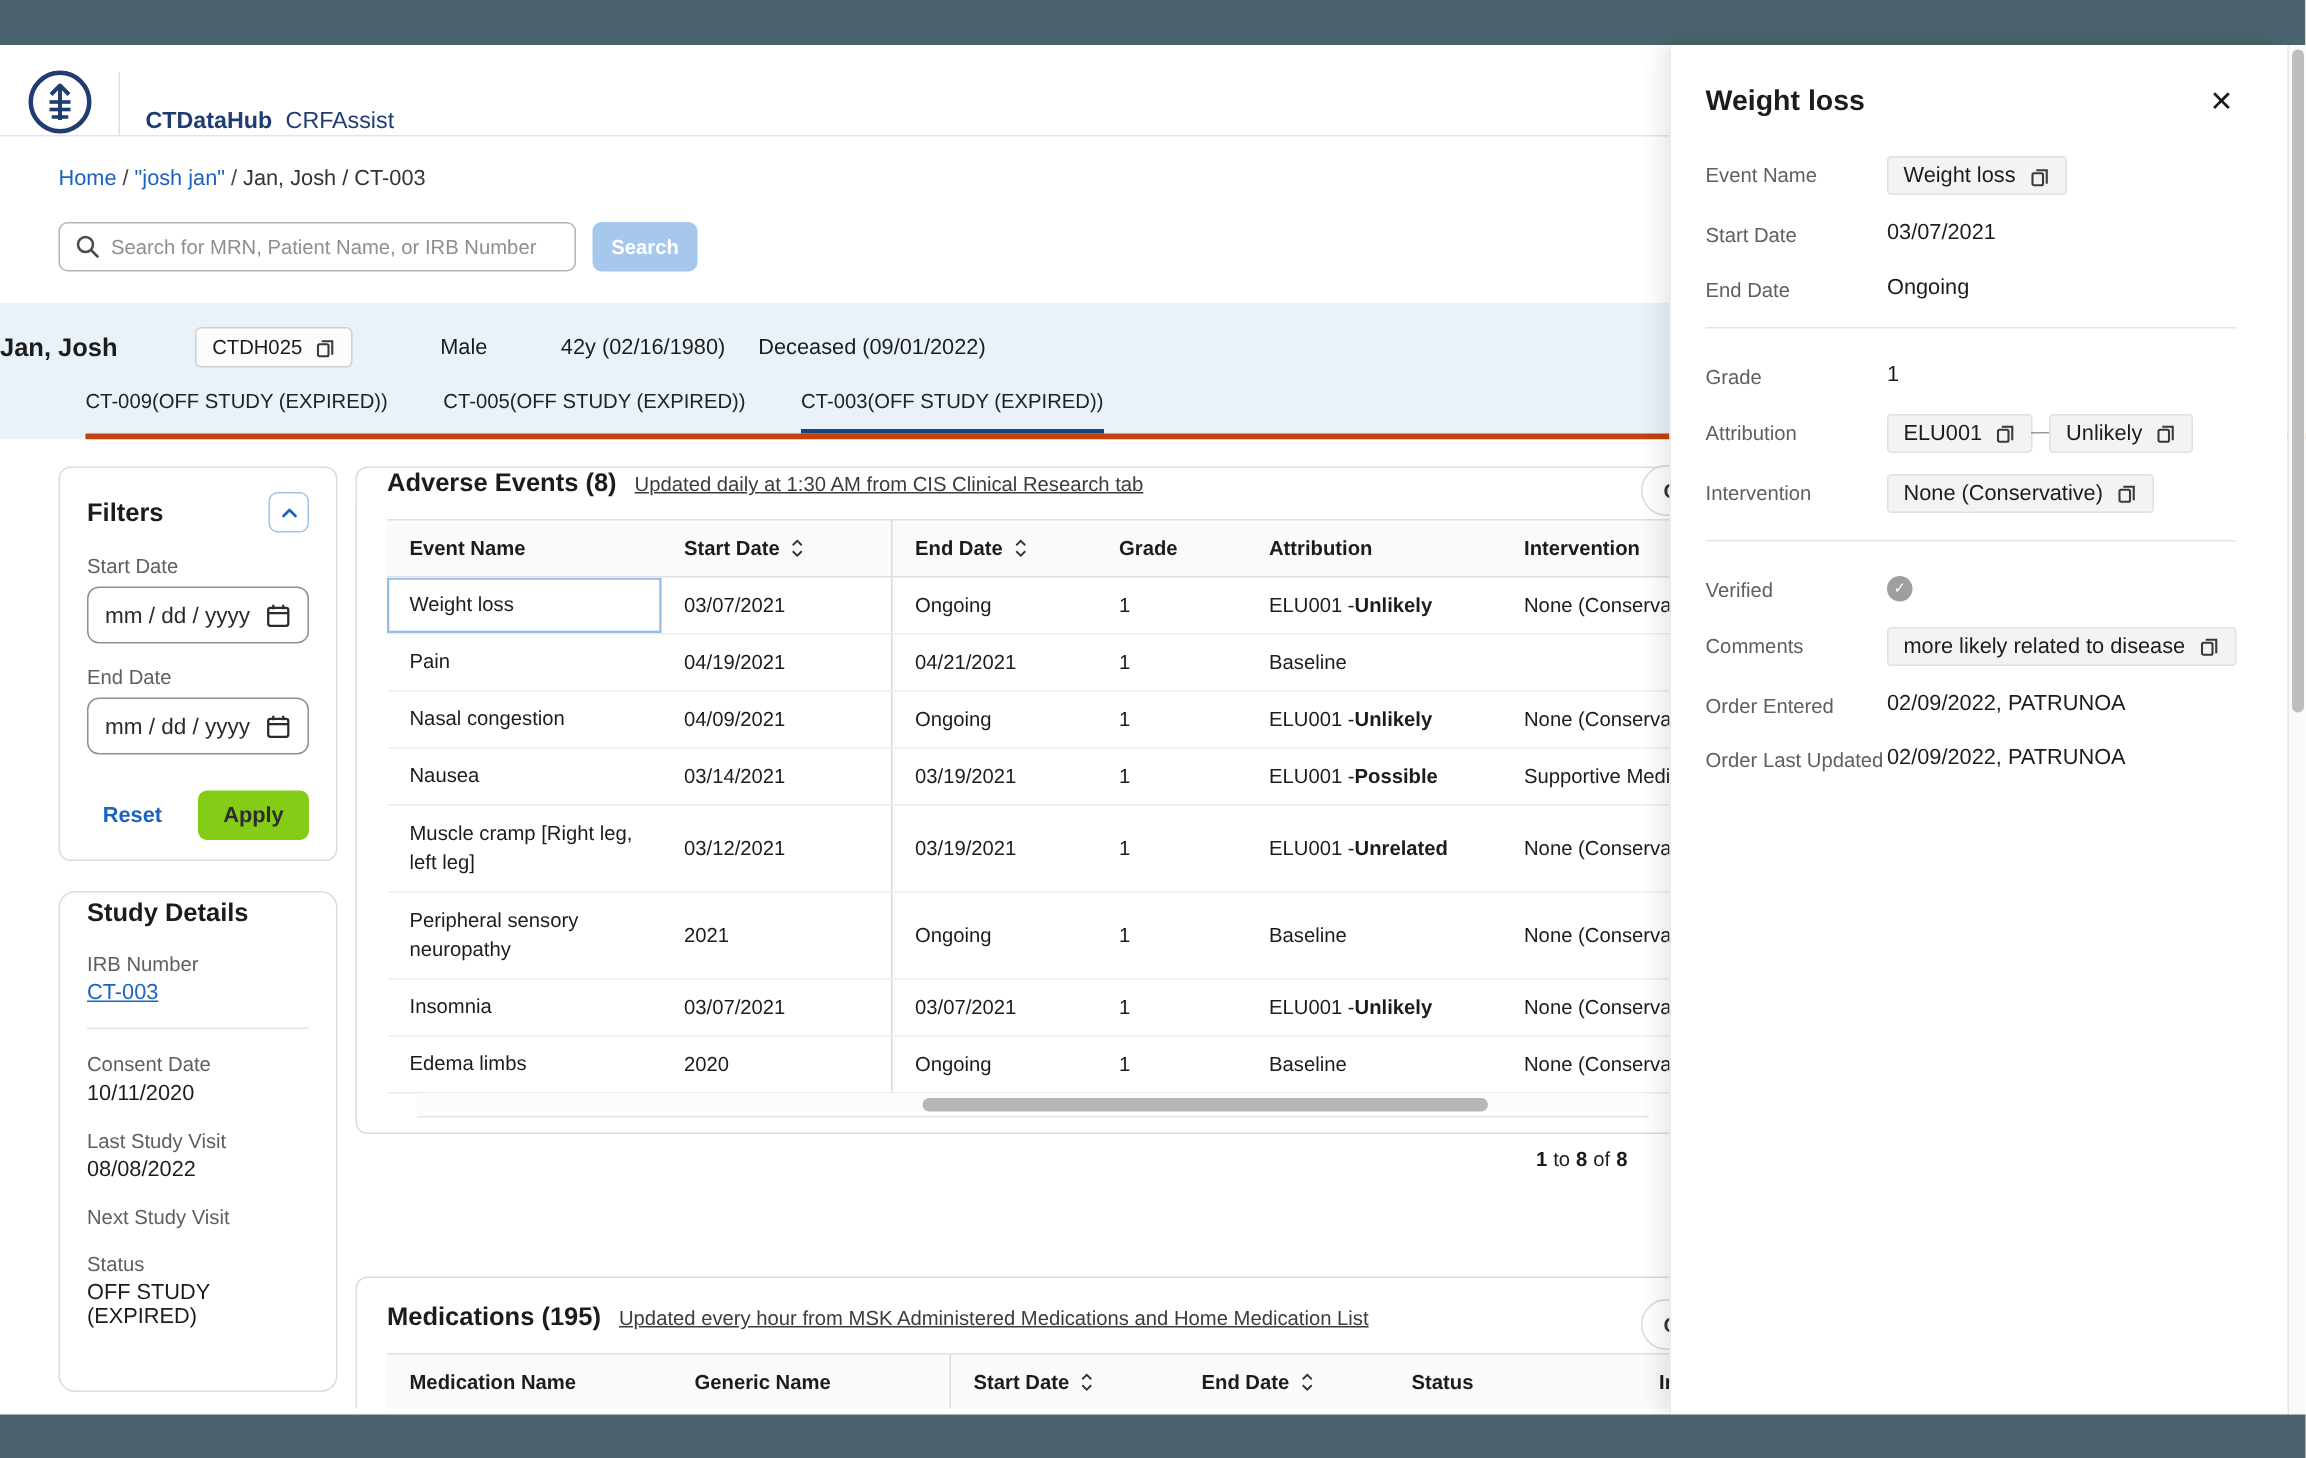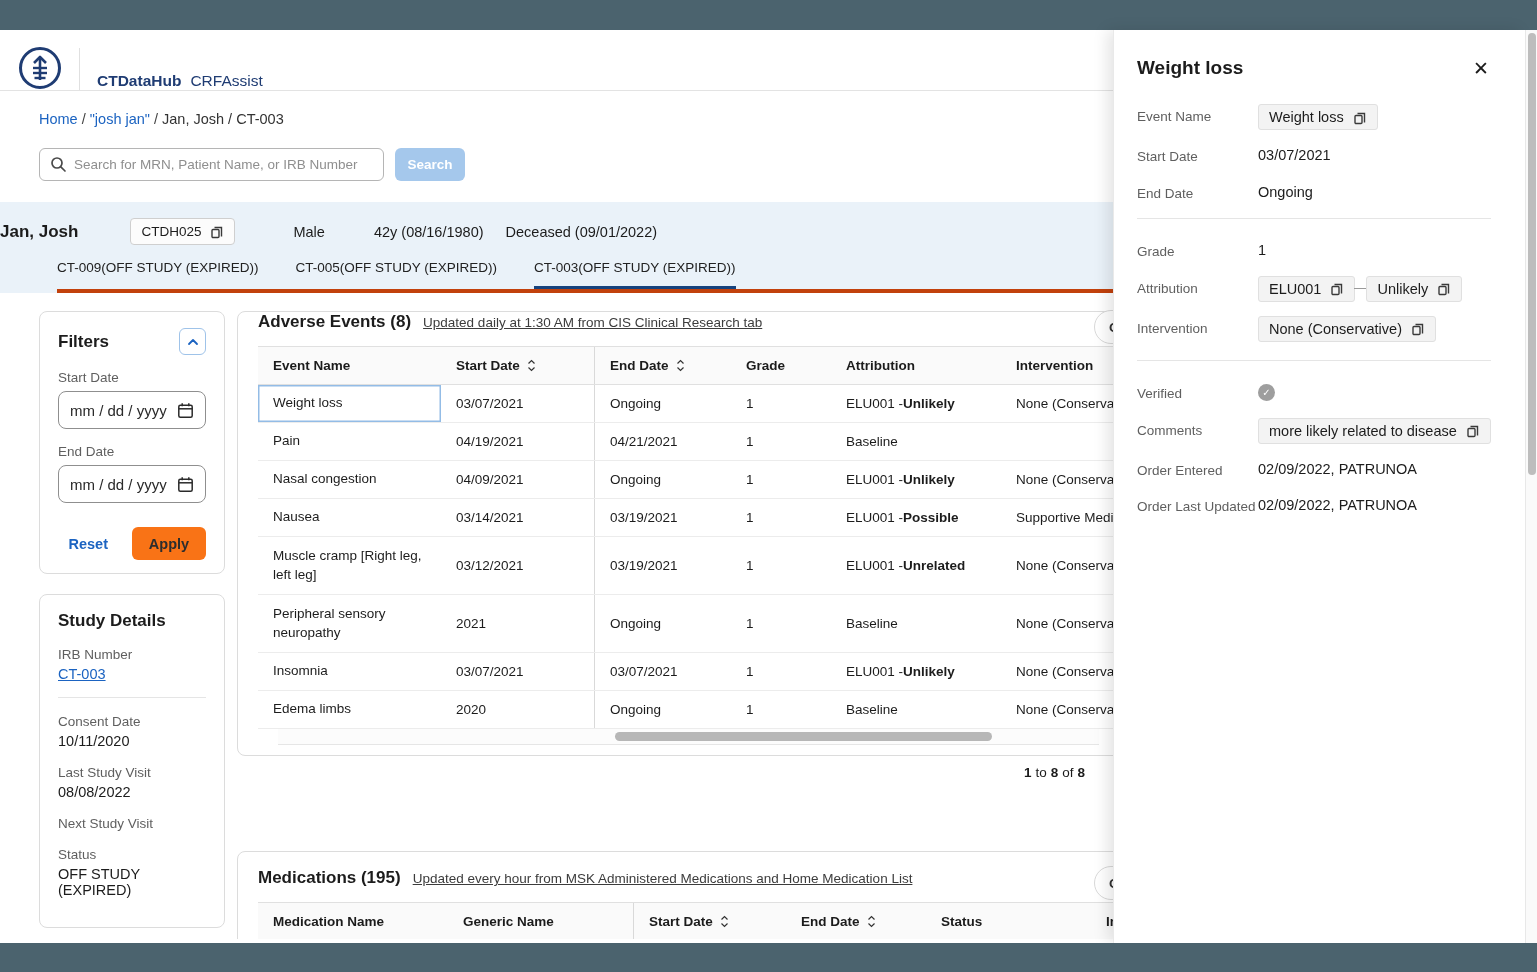--- a/index.html
+++ b/index.html
@@ -57,25 +57,25 @@
   .filters-card{left:39px;top:18px;width:186px;height:263px;padding:16px 18px;}
   .card-title-row{display:flex;align-items:center;justify-content:space-between;}
   .card-title{font-size:17px;font-weight:bold;}
   .collapse-btn{width:27px;height:27px;border:1px solid #9fc3e9;border-radius:6px;background:#fff;
     display:flex;align-items:center;justify-content:center;cursor:pointer;}
   .f-label-sm{margin-top:15px;font-size:13.5px;color:var(--c-label);}
   .date-input{margin-top:6px;height:38px;border:1px solid #8f8f8f;border-radius:8px;display:flex;
     align-items:center;justify-content:space-between;padding:0 11px;font-size:15px;color:#2a2a2a;cursor:text;}
   .filter-actions{margin-top:24px;display:flex;justify-content:flex-end;align-items:center;gap:24px;}
   .reset-link{color:var(--c-link);font-weight:bold;font-size:14.5px;cursor:pointer;}
-  .apply-btn{width:74px;height:33px;background:#f97316;border:none;border-radius:6px;font-weight:bold;
+  .apply-btn{width:74px;height:33px;background:#84cc16;border:none;border-radius:6px;font-weight:bold;
     font-size:14.5px;color:#2d2d2d;font-family:inherit;cursor:pointer;}
 
   
-  .study-card{left:39px;top:301px;width:186px;height:334px;padding:16px 18px;}
+  .study-card{left:39px;top:301px;width:186px;height:334px;padding:4px 18px;border-radius:11px;}
   .sd-label{margin-top:16px;font-size:13.5px;color:var(--c-label);}
   .sd-value{margin-top:4px;font-size:14.5px;color:var(--c-text);}
   .sd-link{margin-top:4px;font-size:14.5px;color:var(--c-link);text-decoration:underline;cursor:pointer;display:inline-block;}
   .sd-divider{margin-top:14px;border:none;border-top:1px solid #e5e5e5;}
 
   
   .ae-card{left:237px;top:18px;width:903px;height:445px;}
   .med-card{left:237px;top:558px;width:903px;height:300px;padding-top:16px;}
   .card-head{display:flex;align-items:baseline;padding:0 20px;position:relative;}
   .sec-title{font-size:17px;font-weight:bold;white-space:nowrap;}
@@ -170,21 +170,21 @@
     <div class="band-info">
       <span class="p-name">Jan, Josh</span>
       <span class="mrn-chip">
         <span>CTDH025</span>
         <svg width="14" height="15" viewBox="0 0 14 15">
           <path d="M4.5 3.5 h7 v9" fill="none" stroke="#3a3a3a" stroke-width="1.4"></path>
           <rect x="2" y="5.5" width="7" height="8" rx="1" fill="#fcfcfc" stroke="#3a3a3a" stroke-width="1.4"></rect>
         </svg>
       </span>
       <span class="p-sex">Male</span>
-      <span class="p-age">42y (08/16/1980)</span>
+      <span class="p-age">42y (02/16/1980)</span>
       <span class="p-dec">Deceased (09/01/2022)</span>
     </div>
     <div class="tabs">
         <div class="tab">CT-009(OFF STUDY (EXPIRED))</div>
         <div class="tab">CT-005(OFF STUDY (EXPIRED))</div>
         <div class="tab active">CT-003(OFF STUDY (EXPIRED))</div>
       </div>
   </div>
 
   <div class="content">

